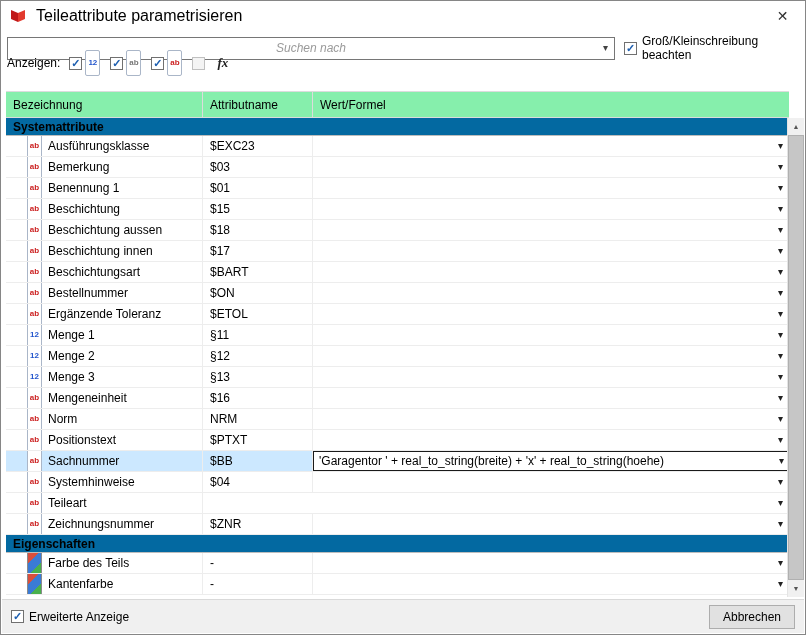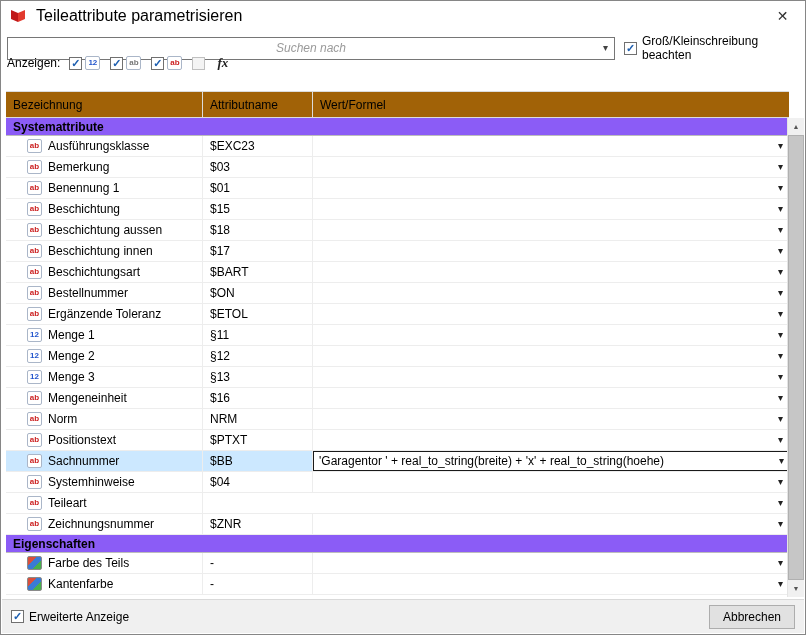--- a/index.html
+++ b/index.html
@@ -15,32 +15,32 @@
   .searchbox input{width:calc(100% - 24px);height:100%;border:none;outline:none;text-align:center;font-family:"Liberation Sans",sans-serif;font-size:12px;color:#333;background:transparent;padding-left:24px;}
   .searchbox input::placeholder{color:#9a9a9a;font-style:italic;}
   .sdd{position:absolute;right:6px;top:4px;font-size:10px;color:#444;line-height:1.2;cursor:pointer;}
   .cbgroup{display:flex;align-items:center;gap:5px;margin-left:9px;cursor:default;}
   .cb{width:13px;height:13px;border:1px solid #707070;background:#fff;display:inline-flex;align-items:center;justify-content:center;font-size:11px;font-weight:bold;color:#1e5fb0;line-height:1;flex:0 0 13px;}
   .cb.disabled{border-color:#c0c0c0;background:#f4f4f4;}
   .anzrow{position:absolute;top:52px;left:6px;height:20px;display:flex;align-items:center;gap:9px;}
   .fgroups{display:flex;align-items:center;gap:10px;}
   .fgroup{display:flex;align-items:center;gap:3px;}
   .fxicon{font-family:"Liberation Serif",serif;font-style:italic;font-weight:bold;font-size:13px;color:#222;margin-left:3px;cursor:pointer;}
-  .ric{width:15px;height:14px;flex:0 0 15px;display:inline-flex;align-items:center;justify-content:center;font-size:8px;font-weight:bold;background:#fff;border:1px solid #aab6c8;border-radius:2px;line-height:1;overflow:hidden;}
+  .ric{width:15px;height:26px;flex:0 0 15px;display:inline-flex;align-items:center;justify-content:center;font-size:8px;font-weight:bold;background:#fff;border:1px solid #aab6c8;border-radius:2px;line-height:1;overflow:hidden;}
   .ric.red{color:#c22;}
   .ric.blue{color:#25c;}
   .ric.doc{color:#777;}
   .ric.pal{background:linear-gradient(135deg,#d94f3d 0 34%,#3a7bd5 34% 67%,#49b04d 67% 100%);border-color:#8a8a8a;color:transparent;}
   .table{position:absolute;left:5px;top:90px;width:783px;}
-  .thead{display:flex;height:27px;border-top:1px solid #dcdcdc;border-bottom:1px solid #dcdcdc;background:#a16207;}
+  .thead{display:flex;height:27px;border-top:1px solid #dcdcdc;border-bottom:1px solid #dcdcdc;background:#86efac;}
   .th{display:flex;align-items:center;padding-left:7px;border-right:1px solid #dcdcdc;cursor:default;}
   .th.th1{width:197px;}
   .th.th2{width:110px;}
   .th.th3{flex:1;border-right:none;}
-  .shead{height:18px;background:#8b5cf6;border-bottom:1px solid #bdbdbd;font-weight:bold;display:flex;align-items:center;padding-left:7px;}
+  .shead{height:18px;background:#0369a1;border-bottom:1px solid #bdbdbd;font-weight:bold;display:flex;align-items:center;padding-left:7px;}
   .trow{display:flex;height:21px;background:#fff;border-bottom:1px solid #ededed;}
   .trow.sel{background:#cce8ff;}
   .td{display:flex;align-items:center;white-space:nowrap;overflow:hidden;}
   .c1{width:197px;border-right:1px solid #ededed;padding-left:21px;gap:6px;}
   .c2{width:110px;border-right:1px solid #ededed;padding-left:7px;}
   .c3{flex:1;position:relative;padding:0 22px 0 5px;}
   .rdd{position:absolute;right:6px;top:50%;transform:translateY(-50%);font-size:10px;color:#222;line-height:1;cursor:pointer;}
   .c3.focused{border:1px solid #1a1a1a;background:#fff;}
   .c3.focused .rdd{right:4px;}
   .vtext{overflow:hidden;text-overflow:ellipsis;}

